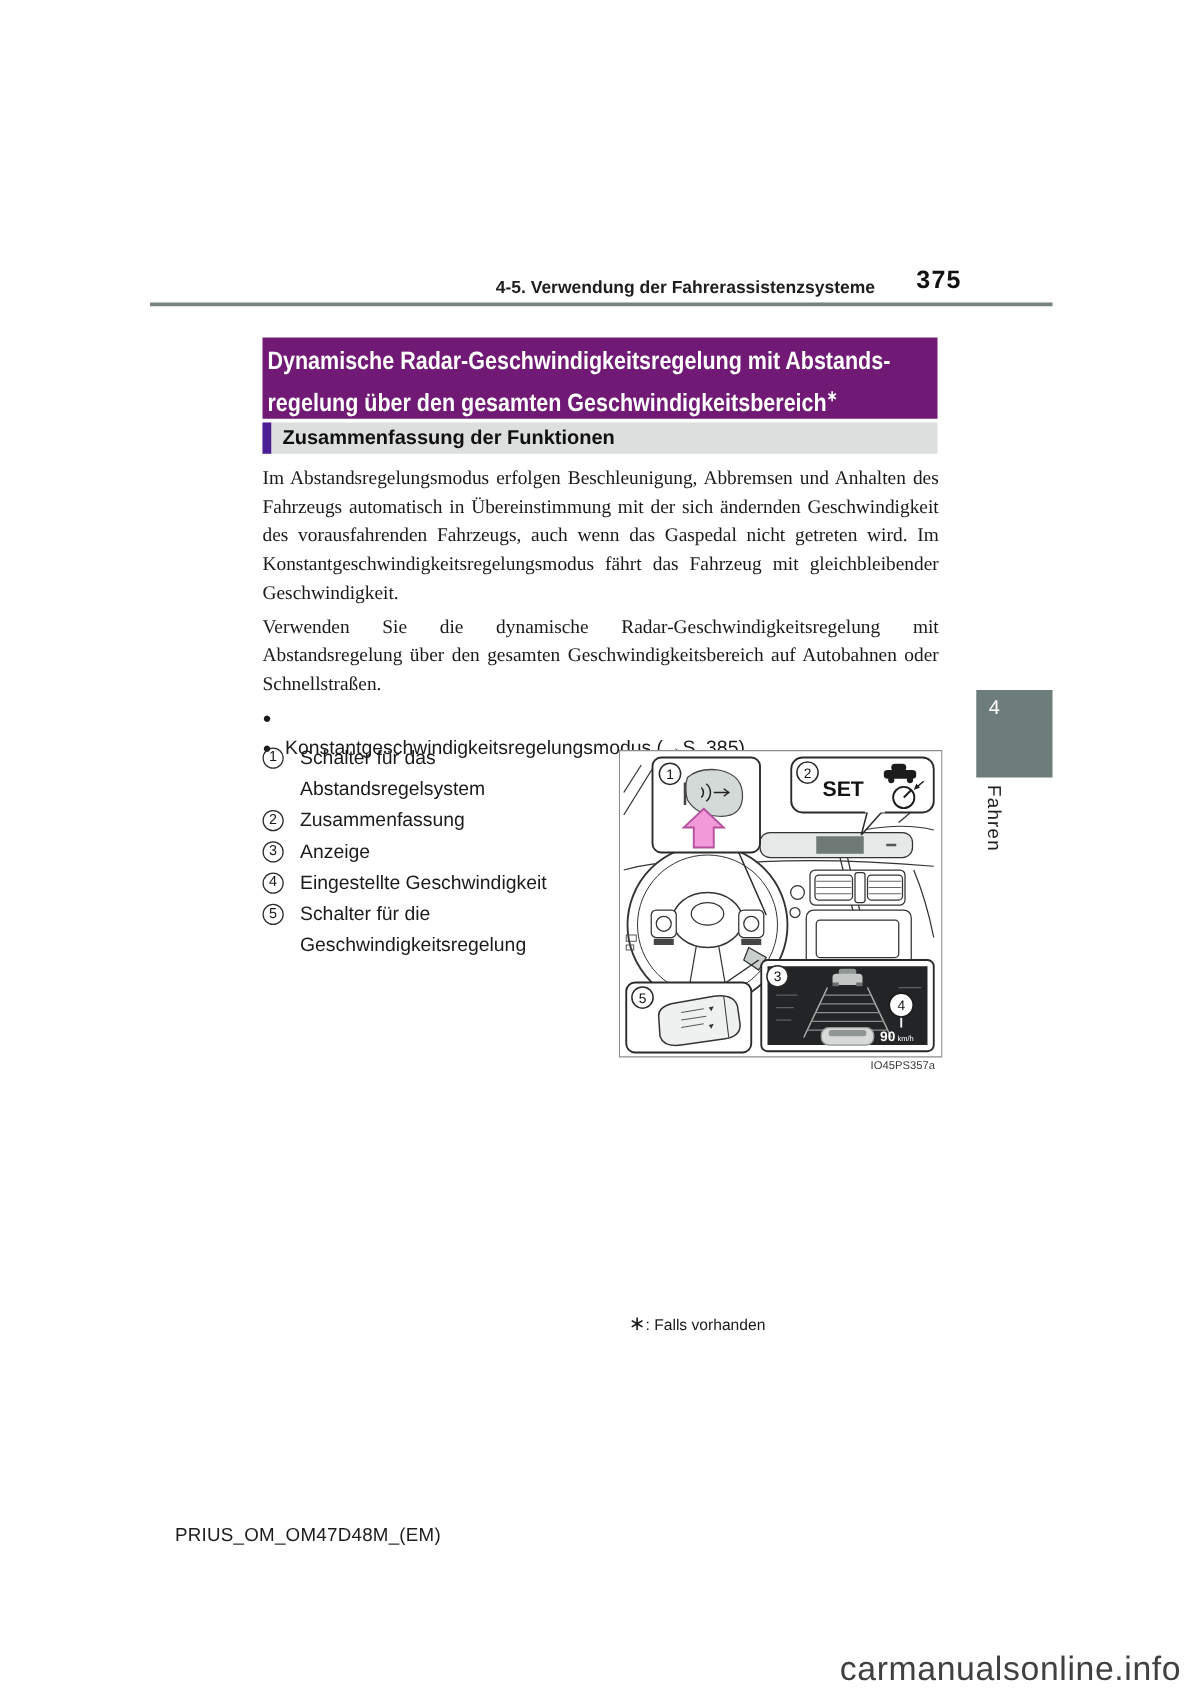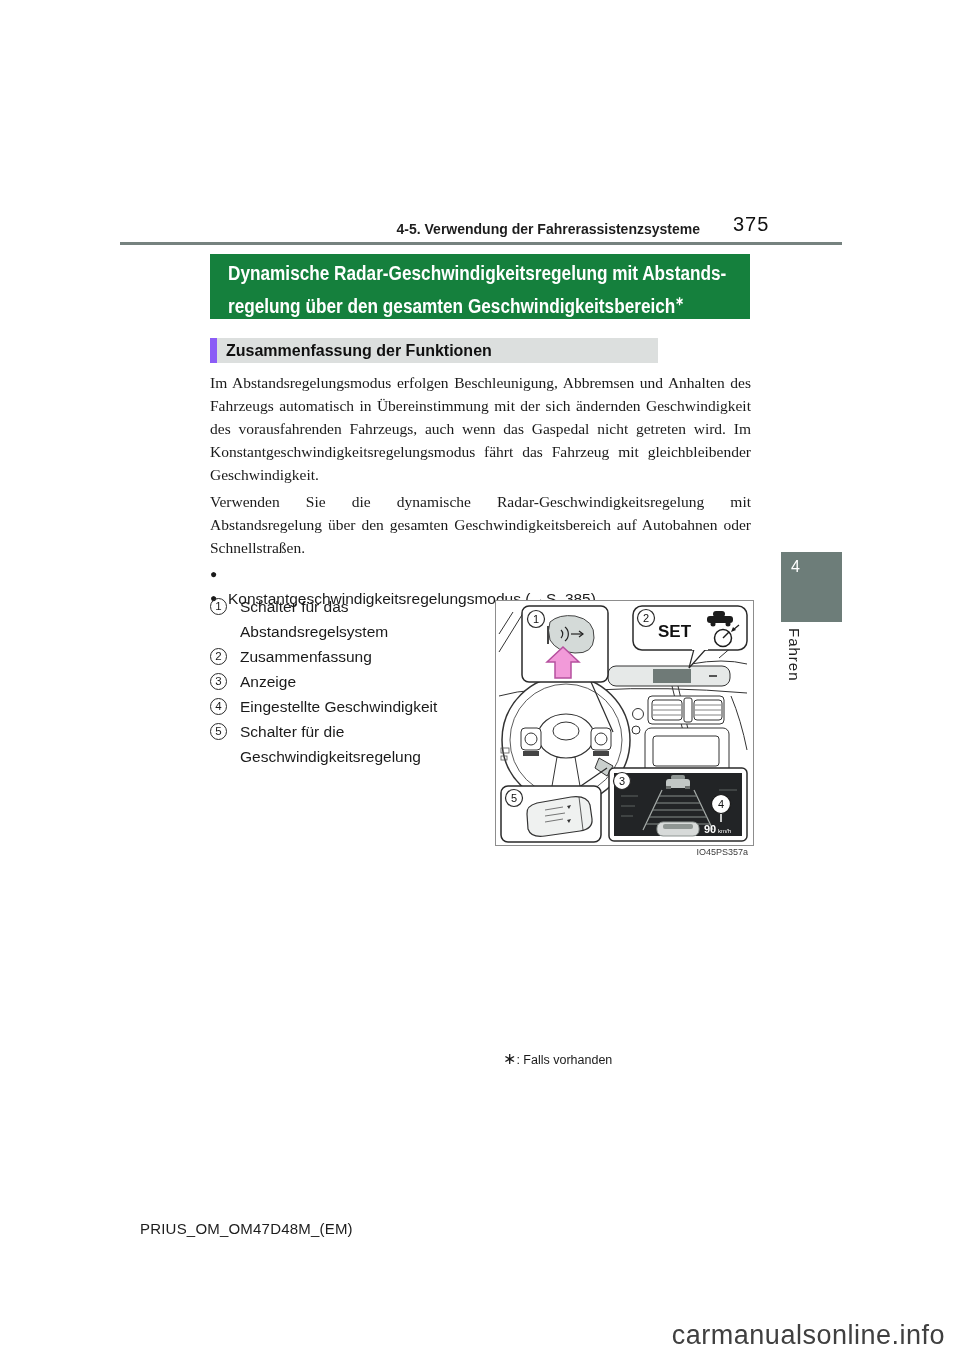--- a/index.html
+++ b/index.html
@@ -7,39 +7,39 @@
     width:960px; height:1358px; position:relative; background:#ffffff;
     font-family:"Liberation Sans", sans-serif; color:#161616;
     overflow:hidden;
   }
   .hdr-section {
     position:absolute; top:221px; left:120px; width:580px;
     text-align:right; font-size:14px; color:#1d1d1d;font-weight:bold;
   }
   .hdr-pagenum {
     position:absolute; top:213px; left:733px;
-    font-size:20px; font-weight:normal; letter-spacing:1px; color:#111;
+    font-size:20px; font-weight:bold; letter-spacing:1px; color:#111;
   }
   .hdr-rule {
     position:absolute; top:242px; left:120px; width:722px; height:3px;
     background:#76827f;
   }
   .title-box {
-    position:absolute; top:254px; left:210px; width:540px; height:65px;
-    background:#15803d; color:#ffffff; box-sizing:border-box;
-    padding:5px 0 0 18px;
+    position:absolute; top:270px; left:210px; width:540px; height:65px;
+    background:#701a75; color:#ffffff; box-sizing:border-box;
+    padding:5px 0 0 4px;
   }
   .title-line {
     white-space:nowrap; font-weight:bold; font-size:20px; line-height:28px;
     transform:scaleX(0.86); transform-origin:0 50%;
   }
   .title-line sup { font-size:12px; }
   .section-bar {
-    position:absolute; top:338px; left:210px; width:448px; height:25px;
-    background:#dcdfde; border-left:7px solid #8b5cf6; box-sizing:border-box;
+    position:absolute; top:338px; left:210px; width:540px; height:25px;
+    background:#dcdfde; border-left:7px solid #4c1d95; box-sizing:border-box;
     font-weight:bold; font-size:16px; line-height:25px; padding-left:9px;
     color:#101010;
   }
   .body-copy {
     position:absolute; top:371px; left:210px; width:541px;
     font-size:15.5px; line-height:23px; color:#1a1a1a;
   }
   .body-copy p { margin:0 0 4px 0; text-align:justify;font-family:Liberation Serif, serif; }
   .bullet-row { display:flex; margin-top:1px; }
   .bullet-marker { font-size:12px; width:18px; flex:none; line-height:23px; }

